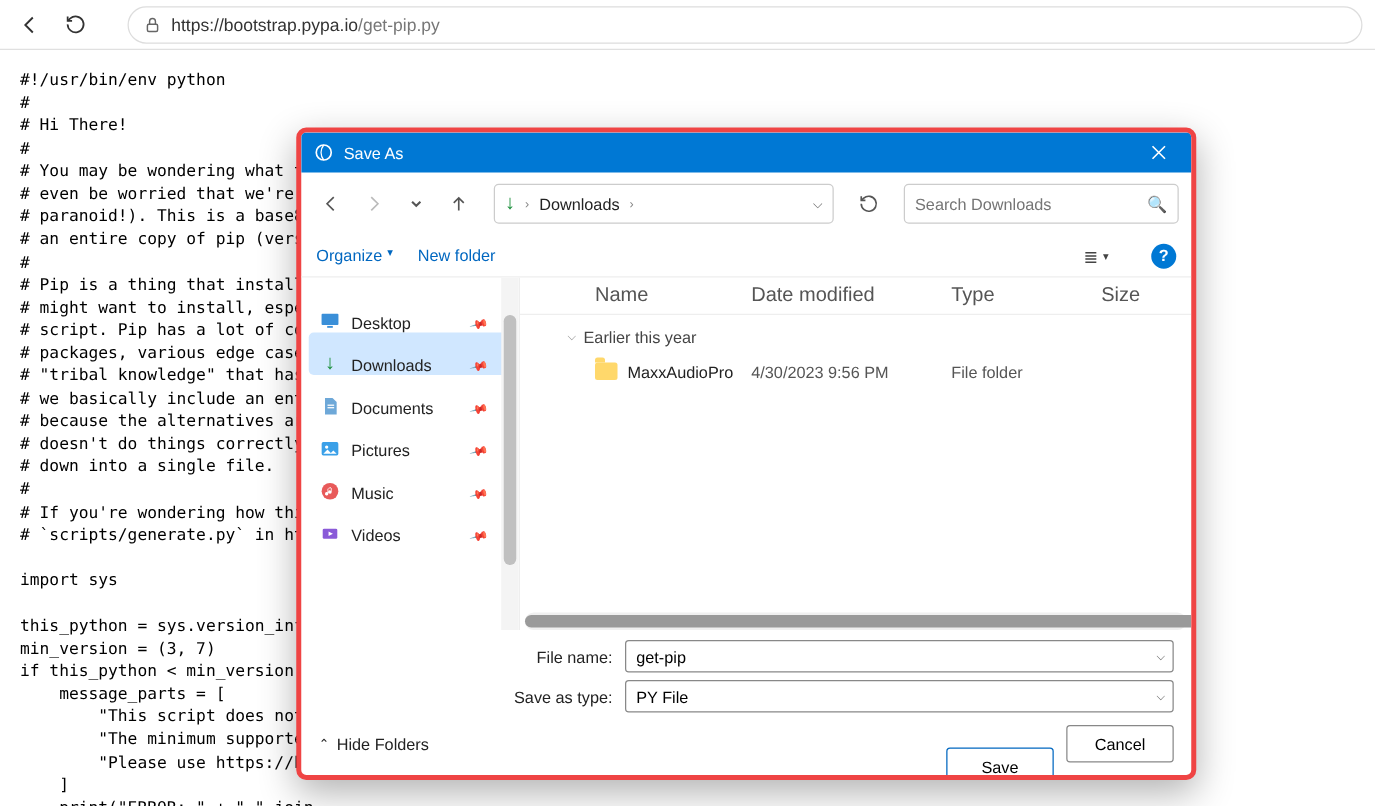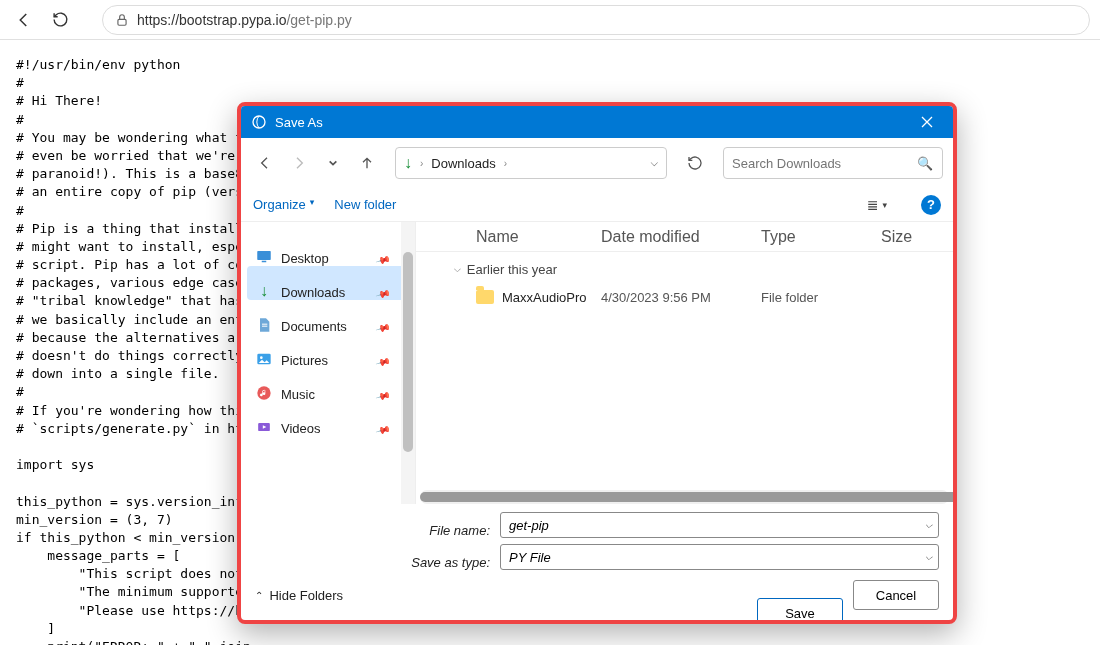--- a/index.html
+++ b/index.html
@@ -66,21 +66,21 @@
   .folder-icon { width:18px; height:14px; background:#ffd86b; border-radius:2px; position:relative; }
   .folder-icon::before { content:''; position:absolute; top:-4px; left:0; width:8px; height:4px; background:#ffd86b; border-radius:2px 2px 0 0; }
   .hscroll { position:absolute; left:4px; right:4px; bottom:0; height:14px; background:#f0f0f0; border-radius:7px; }
   .hscroll-thumb { position:absolute; left:0; top:2px; height:10px; width:590px; background:#9a9a9a; border-radius:5px; }
 
   
   .form-rows { padding:8px 14px 0 14px; }
   .form-section { display:flex; gap:10px; }
   .placeholder-col { width:145px; }
   .form-col { flex:1; display:flex; flex-direction:column; gap:6px; }
-  .form-row { display:flex; align-items:flex-end; gap:10px;font-style:italic; }
+  .form-row { display:flex; align-items:center; gap:10px; }
   .form-row label { width:80px; text-align:right; font-size:13px; color:#222; }
   .form-control { flex:1; height:26px; border:1px solid #888; border-radius:3px; display:flex; align-items:center; padding:0 8px; font-size:13px; background:#fff; position:relative; }
   .form-control .dd { position:absolute; right:6px; color:#555; font-size:9px; }
 
   
   .dlg-bottom { height:50px; display:flex; align-items:center; padding:0 14px; gap:10px; }
   .hide-folders { display:flex; align-items:center; gap:6px; font-size:13px; color:#222; cursor:pointer; }
   .dlg-bottom .spacer { flex:1; }
   .dlg-btn { min-width:86px; height:30px; border:1px solid #888; background:#fff; border-radius:3px; font-size:13px; cursor:pointer; display:flex; align-items:center; justify-content:center; }
   .dlg-btn.primary { border-color:#0067c0; color:#000;margin-top:36px; }

